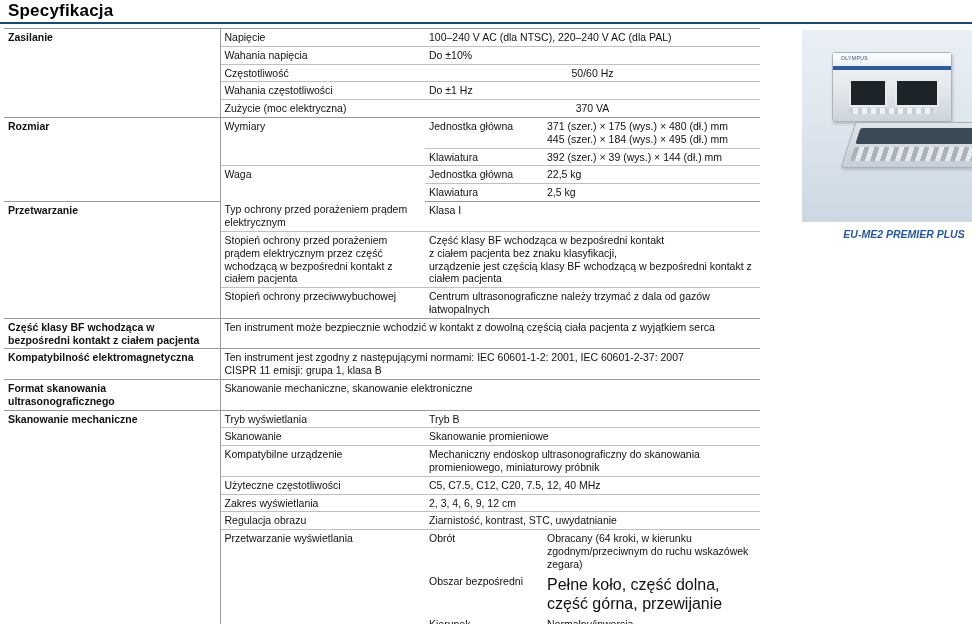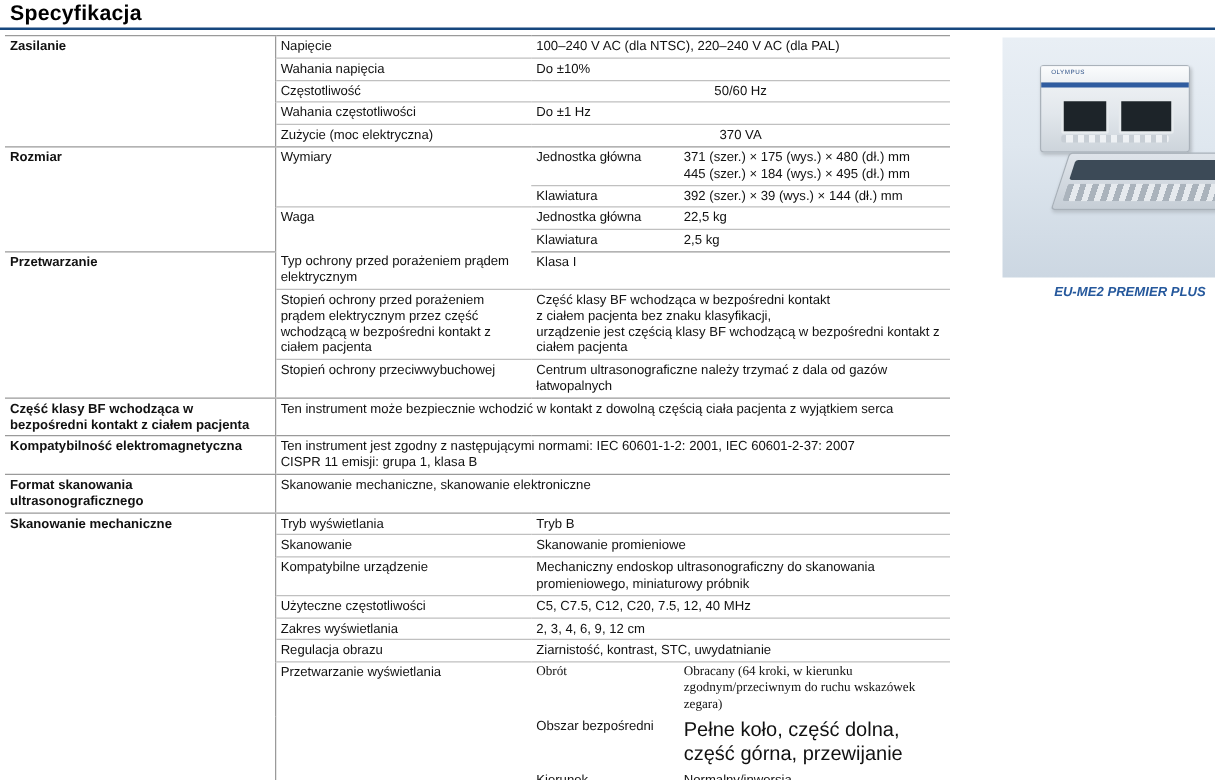--- a/index.html
+++ b/index.html
@@ -350,21 +350,21 @@
         <td class="thin-top bl">Zakres wyświetlania</td>
         <td class="thin-top">2, 3, 4, 6, 9, 12 cm</td>
       </tr>
       <tr>
         <td class="thin-top bl">Regulacja obrazu</td>
         <td class="thin-top">Ziarnistość, kontrast, STC, uwydatnianie</td>
       </tr>
       <tr>
         <td class="thin-top bl" rowspan="3">Przetwarzanie wyświetlania</td>
         <td class="thin-top">
-          <table style="width:100%;border-collapse:collapse;table-layout:fixed;font-family:Liberation Serif, serif;">
+          <table style="width:100%;border-collapse:collapse;table-layout:fixed;">
             <colgroup>
                 <col style="width:118px">
                 <col>
               </colgroup>
             <tbody>
                 <tr>
               <td style="padding:0 4px 0 0;vertical-align:top;font-size:10.5px;">Obrót</td>
               <td style="padding:0;vertical-align:top;font-size:10.5px;">Obracany (64 kroki, w kierunku zgodnym/przeciwnym do ruchu wskazówek zegara)</td>
             </tr>
           </tbody>

